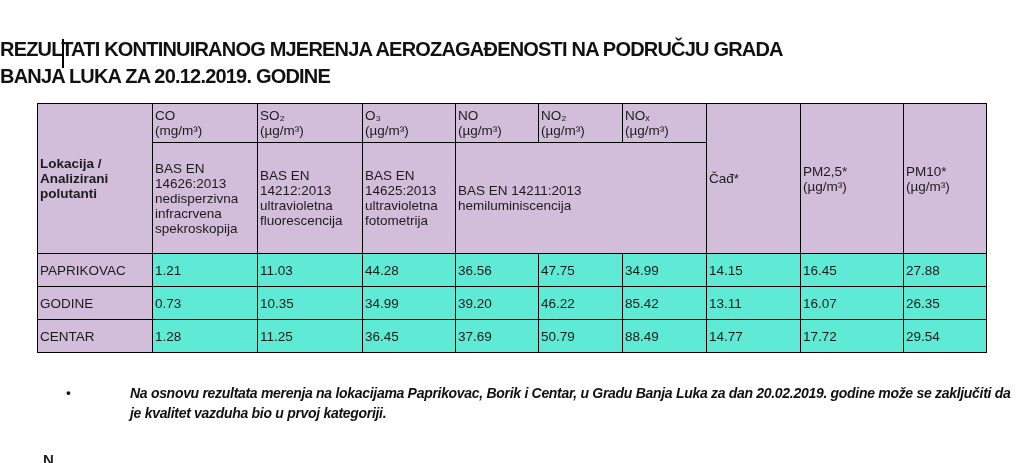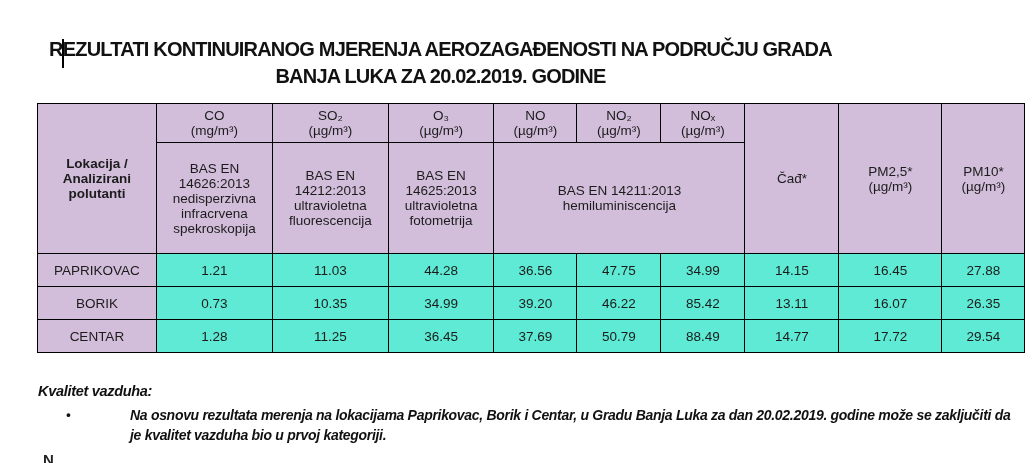--- a/index.html
+++ b/index.html
@@ -2,34 +2,34 @@
 <html><head>
 <meta charset="utf-8">
 <style>
   html,body{margin:0;padding:0;background:#fff;}
   .page{
     position:relative;width:1034px;height:463px;background:#ffffff;
     overflow:hidden;font-family:"Liberation Sans", sans-serif;color:#000;
   }
   
   .title{
-    position:absolute;top:36px;left:0;width:881px;text-align:center;
+    position:absolute;top:36px;left:0;width:881px;
     font-size:20px;font-weight:bold;line-height:27px;letter-spacing:-0.8px;color:#111;
   }
   .caret{
     position:absolute;left:62px;top:39px;width:2px;height:29px;background:#000;
   }
   
   table.results{
     position:absolute;left:37px;top:103px;border-collapse:collapse;table-layout:fixed;
     font-size:13.5px;color:#1c1c1c;
   }
   table.results td{
-    border:1px solid #000;text-align:center;vertical-align:middle;
-    padding:1px 16px;overflow:hidden;
+    border:1px solid #000;text-align:left;vertical-align:middle;
+    padding:1px 2px;overflow:hidden;
   }
   td.hdr{background:#d2bdda;}
   td.corner{font-weight:bold;margin-top:20px;}
   .pre{white-space:pre-line;}
   tr.r-head1{height:39px;}
   tr.r-head2{height:111px;}
   tr.r-data{height:33px;}
   td.val{background:#5eead4;}
   
   .notes{
@@ -47,21 +47,21 @@
 </style>
 </head>
 <body>
 
 <div class="page">
 
   <div class="caret"></div>
 
   <div class="title">
     <div>REZULTATI KONTINUIRANOG MJERENJA AEROZAGAĐENOSTI NA PODRUČJU GRADA</div>
-    <div>BANJA LUKA ZA 20.02.2019. GODINE</div>
+    <div>BANJA LUKA ZA 20.12.2019. GODINE</div>
   </div>
 
   <table class="results">
     <colgroup>
       <col style="width:115px">
         <col style="width:105px">
         <col style="width:105px">
       <col style="width:93px">
         <col style="width:83px">
         <col style="width:84px">
@@ -116,21 +116,21 @@
       <td class="val">11.03</td>
       <td class="val">44.28</td>
       <td class="val">36.56</td>
       <td class="val">47.75</td>
       <td class="val">34.99</td>
       <td class="val">14.15</td>
       <td class="val">16.45</td>
       <td class="val">27.88</td>
     </tr>
     <tr class="r-data">
-      <td class="hdr">BORIK</td>
+      <td class="hdr">GODINE</td>
       <td class="val">0.73</td>
       <td class="val">10.35</td>
       <td class="val">34.99</td>
       <td class="val">39.20</td>
       <td class="val">46.22</td>
       <td class="val">85.42</td>
       <td class="val">13.11</td>
       <td class="val">16.07</td>
       <td class="val">26.35</td>
     </tr>
@@ -143,21 +143,20 @@
       <td class="val">50.79</td>
       <td class="val">88.49</td>
       <td class="val">14.77</td>
       <td class="val">17.72</td>
       <td class="val">29.54</td>
     </tr>
   </tbody>
     </table>
 
   <div class="notes">
-    <p class="notes-heading">Kvalitet vazduha:</p>
     <div class="bullet-row">
       <span class="bullet-marker">•</span>
       <span class="bullet-text">Na osnovu rezultata merenja na lokacijama Paprikovac, Borik i Centar, u Gradu Banja Luka za dan 20.02.2019. godine može se zaključiti da
 je kvalitet vazduha bio u prvoj kategoriji.</span>
     </div>
   </div>
 
   <div class="cutoff">N</div>
 
 </div>

